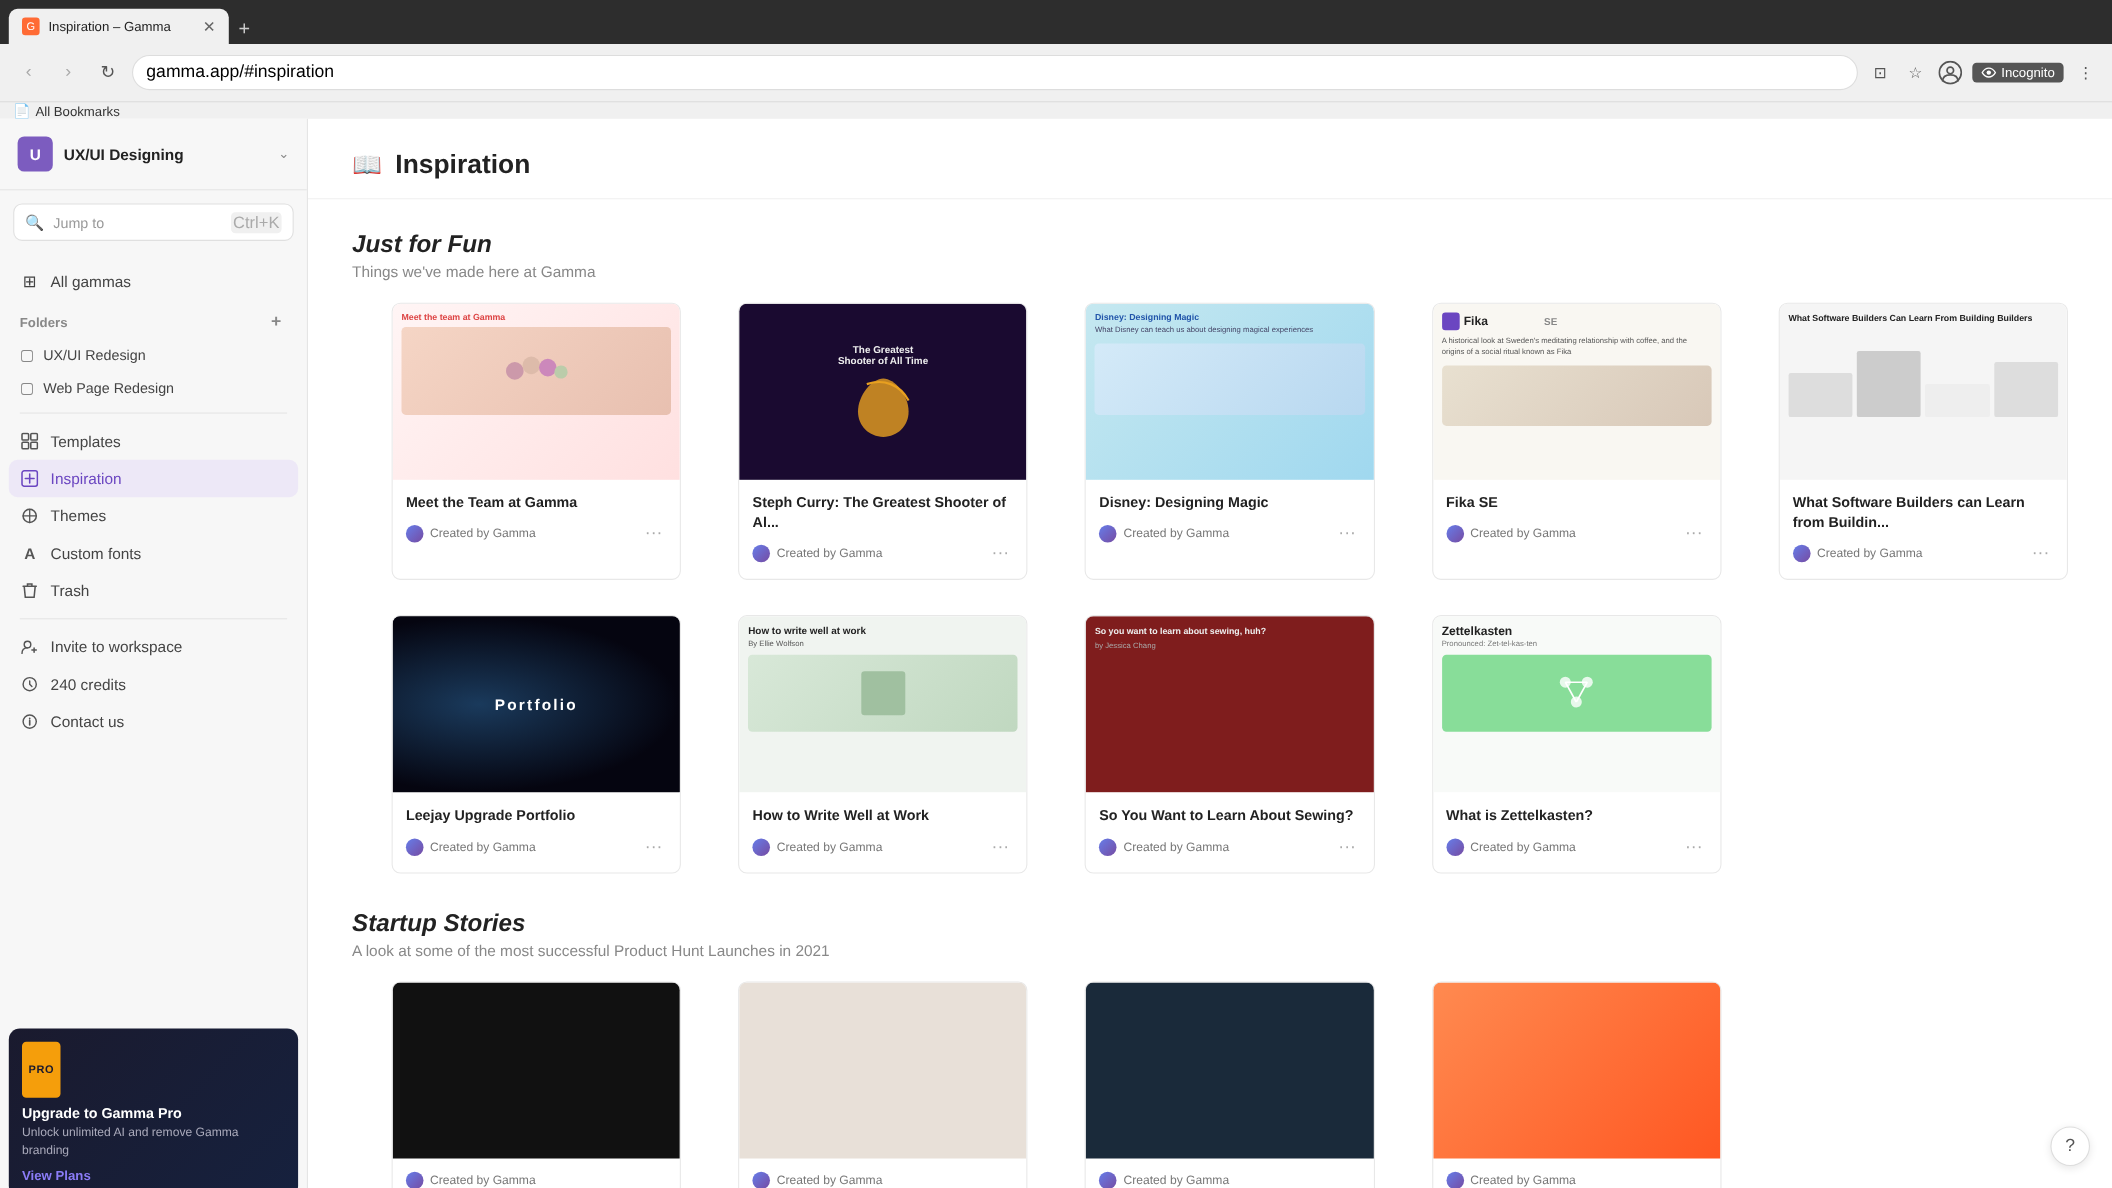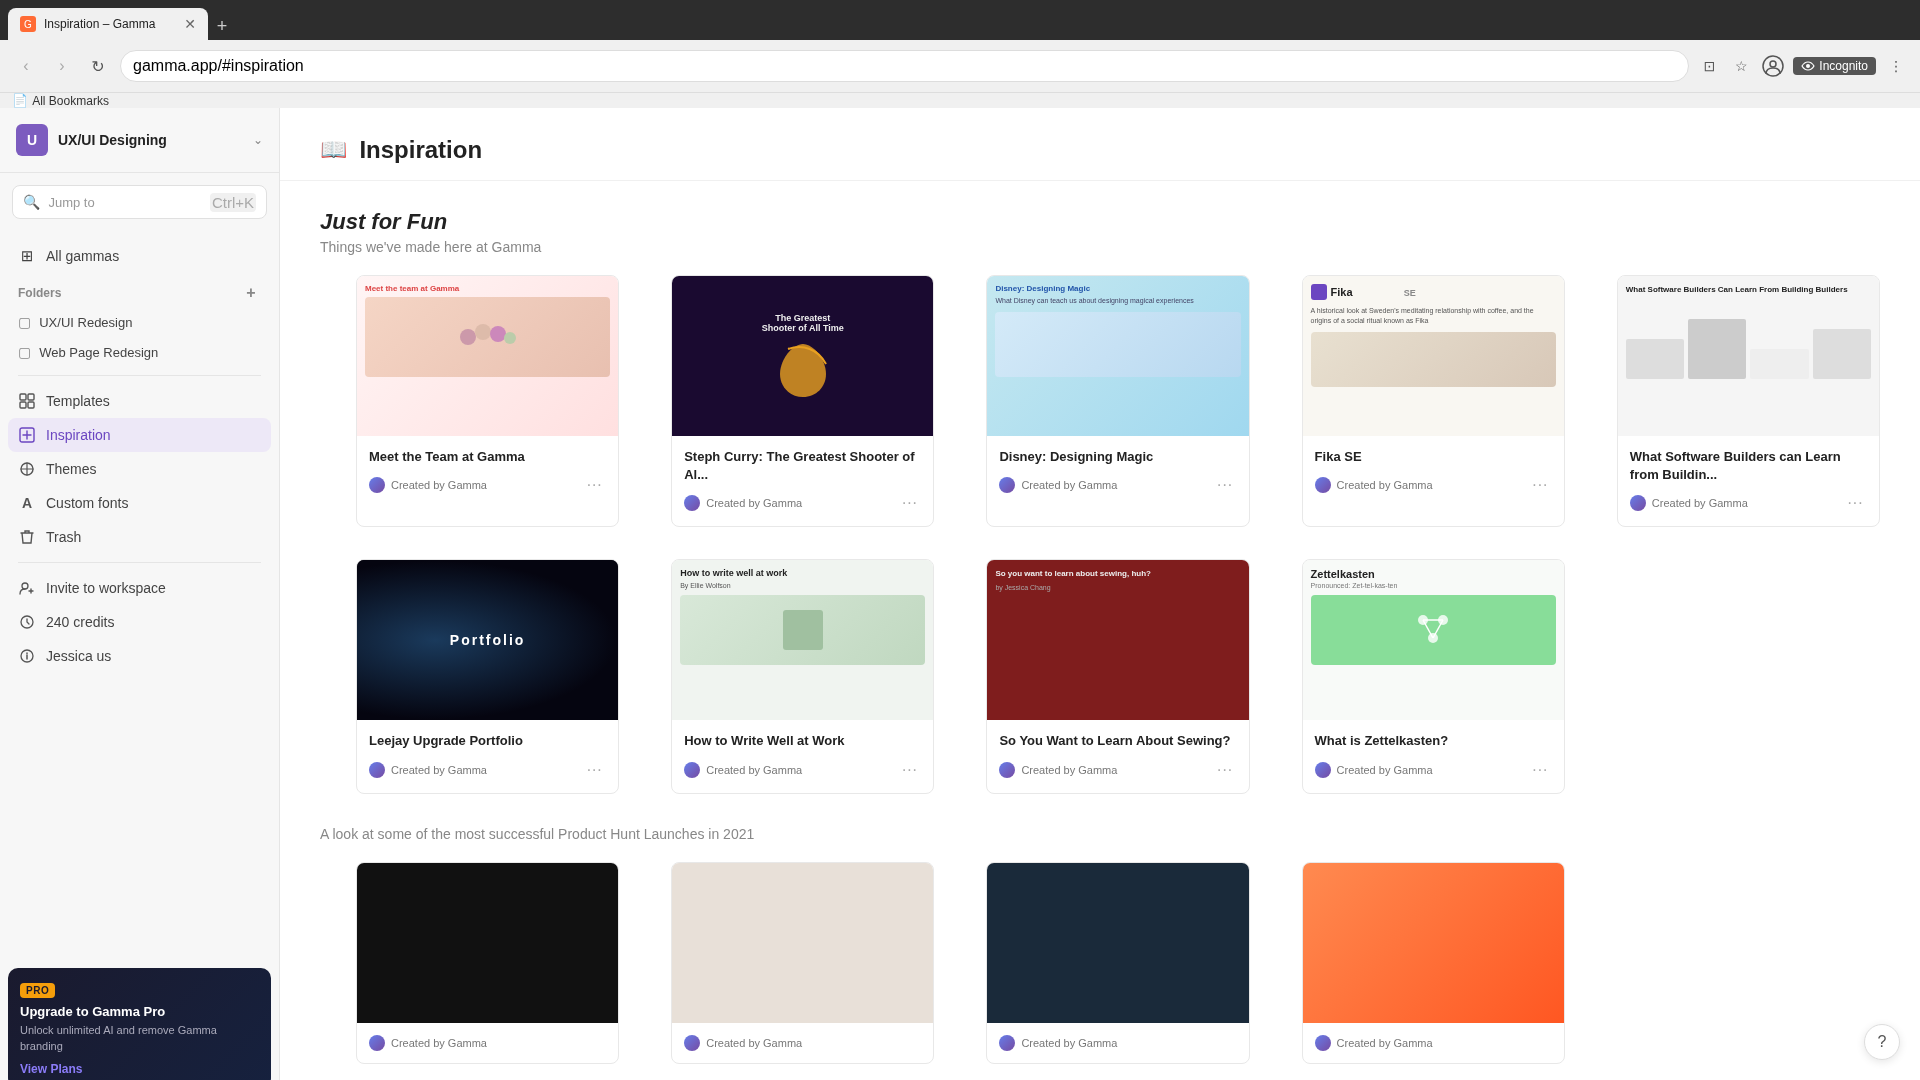--- a/index.html
+++ b/index.html
@@ -46,21 +46,21 @@
 
     .sidebar-section-label { font-size: 12px; font-weight: 600; color: #888; padding: 10px 10px 4px; display: flex; align-items: center; justify-content: space-between; }
     .add-folder-btn { width: 20px; height: 20px; display: flex; align-items: center; justify-content: center; border-radius: 4px; cursor: pointer; color: #888; font-size: 16px; }
 
     .folder-item { display: flex; align-items: center; gap: 8px; padding: 7px 10px; border-radius: 8px; cursor: pointer; color: #444; font-size: 13px; }
     .folder-icon { color: #888; font-size: 14px; }
 
     .sidebar-divider { height: 1px; background: #e5e5e5; margin: 8px 10px; }
 
     .pro-banner { margin: 8px; background: linear-gradient(135deg, #1a1a2e, #16213e); border-radius: 10px; padding: 12px; color: white; }
-    .pro-badge { background: #f59e0b; color: #1a1a2e; font-size: 10px; font-weight: 800; padding: 2px 6px; border-radius: 4px; display: inline-block; margin-bottom: 6px; letter-spacing: 0.5px; }
+    .pro-badge { background: #f59e0b; color: #1a1a2e; font-size: 10px; font-weight: 800; padding: 20px 6px; border-radius: 4px; display: inline-block; margin-bottom: 6px; letter-spacing: 0.5px; }
     .pro-title { font-size: 13px; font-weight: 700; color: white; margin-bottom: 4px; }
     .pro-desc { font-size: 11px; color: #aab; line-height: 1.4; margin-bottom: 8px; }
     .pro-btn { font-size: 12px; color: #8b7cf8; font-weight: 600; cursor: pointer; }
 
     
     .main { flex: 1; overflow-y: auto; background: white; }
     .page-header { display: flex; align-items: center; gap: 12px; padding: 28px 40px 16px; border-bottom: 1px solid #f0f0f0; }
     .page-header-icon { font-size: 22px; color: #444; }
     .page-title { font-size: 24px; font-weight: 700; color: #222; }
 
@@ -237,21 +237,21 @@
         <span>240 credits</span>
       </div>
 
       <div class="sidebar-item">
         <span class="sidebar-item-icon">
           <svg width="16" height="16" viewBox="0 0 16 16" fill="none">
               <circle cx="8" cy="8" r="6" stroke="#555" stroke-width="1.3"></circle>
               <path d="M8 7v4M8 5.5V5" stroke="#555" stroke-width="1.5" stroke-linecap="round"></path>
             </svg>
         </span>
-        <span>Jessica us</span>
+        <span>Contact us</span>
       </div>
     </div>
 
     <div class="pro-banner">
       <div class="pro-badge">PRO</div>
       <div class="pro-title">Upgrade to Gamma Pro</div>
       <div class="pro-desc">Unlock unlimited AI and remove Gamma branding</div>
       <div class="pro-btn">View Plans</div>
     </div>
   </div>
@@ -476,20 +476,21 @@
                 </div>
                 <span class="card-menu">···</span>
               </div>
             </div>
           </div>
 
         </div>
       </div>
 
       <div class="section">
+        <div class="section-title">Startup Stories</div>
         <div class="section-subtitle">A look at some of the most successful Product Hunt Launches in 2021</div>
         <div class="cards-grid">
           <div class="card">
             <div class="card-thumbnail" style="background:#111;"></div>
             <div class="card-body">
               <div class="card-footer">
                 <div class="card-creator">
                   <div class="creator-avatar"></div>
                   <span>Created by Gamma</span>
                 </div>

